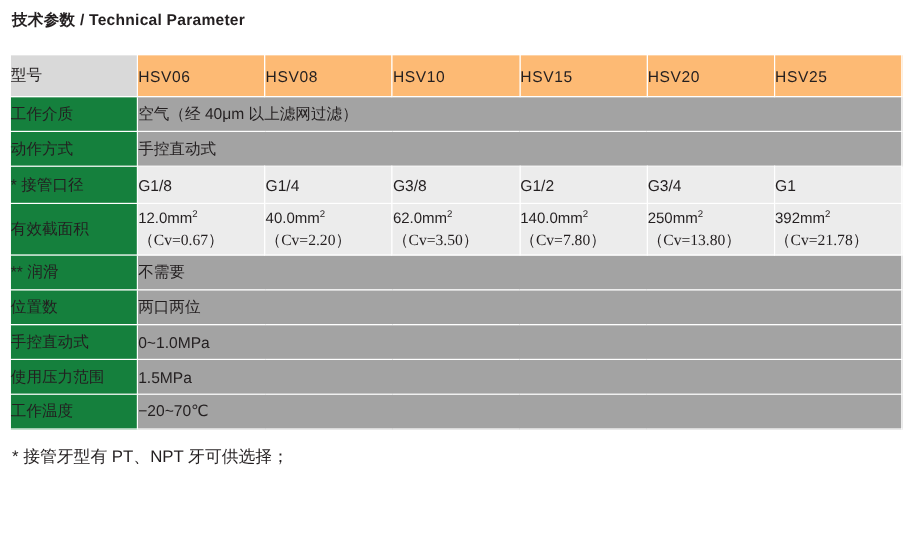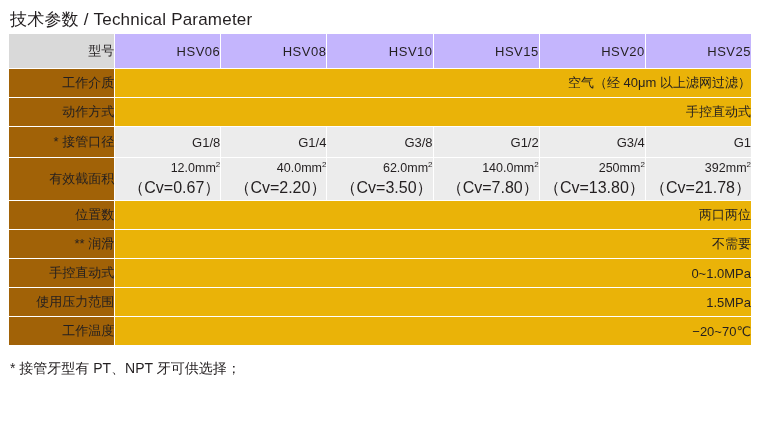--- a/index.html
+++ b/index.html
@@ -15,85 +15,85 @@
     overflow: hidden;
   }
   .page {
     position: relative;
     width: 760px;
     height: 448px;
     box-sizing: border-box;
     padding: 0 8px;
   }
   .title {
-    font-size: 17px;
-    font-weight: normal;
-    color: #231f20;
-    padding: 8px 0 2px 2px;
+    font-size: 13px;
+    font-weight: bold;
+    color: #231f20;
+    padding: 8px 0 19px 2px;
     letter-spacing: 0.2px;
   }
   table.spec {
     border-collapse: collapse;
     width: 744px;
     table-layout: fixed;
   }
   table.spec td {
     border: 1px solid #ffffff;
-    text-align: right;
+    text-align: left;
     vertical-align: middle;
     font-size: 13px;
     color: #231f20;
     padding: 0;
   }
   .lbl {
-    background: #a16207;
+    background: #15803d;
     width: 156px;
     height: 28px;
     font-size: 13px;
   }
   .hdr-lbl {
     background: #d9d9d9;
     height: 34px;
     font-size: 14px;
   }
   .hdr-cell {
-    background: #c4b5fd;
+    background: #fdba74;
     color: #ffffff;
     font-size: 14px;
     height: 34px;
     letter-spacing: 0.5px;
   }
   .val {
-    background: #eab308;
+    background: #a3a3a3;
     height: 28px;
   }
   .val-tall {
     background: #ececec;
     height: 42px;
     line-height: 1.35;
     font-size: 12px;
   }
   .val-med {
     background: #ececec;
     height: 30px;
     margin-left: 36px;
   }
   .sup {
     font-size: 8px;
     vertical-align: super;
     line-height: 0;
   }
   .cv {
     display: block;
-    font-size: 16px;
+    font-size: 13px;
+    font-family: Liberation Serif, serif;
   }
   .area-top {
     display: block;
     font-size: 12.5px;
-    margin-left: 15px;
   }
   .footnotes {
     padding: 10px 0 0 2px;
     font-size: 14px;
     color: #231f20;
     line-height: 1.75;
   }
   .fn {
     display: block;
   }
@@ -159,27 +159,27 @@
           <span class="area-top"><span>250mm</span><span class="sup">2</span></span>
           <span class="cv">（Cv=13.80）</span>
         </td>
         <td class="val-tall">
           <span class="area-top"><span>392mm</span><span class="sup">2</span></span>
           <span class="cv">（Cv=21.78）</span>
         </td>
       </tr>
 
       <tr>
+        <td class="lbl">** 润滑</td>
+        <td class="val" colspan="6">不需要</td>
+      </tr>
+
+      <tr>
         <td class="lbl">位置数</td>
         <td class="val" colspan="6">两口两位</td>
-      </tr>
-
-      <tr>
-        <td class="lbl">** 润滑</td>
-        <td class="val" colspan="6">不需要</td>
       </tr>
 
       <tr>
         <td class="lbl">手控直动式</td>
         <td class="val" colspan="6">0~1.0MPa</td>
       </tr>
 
       <tr>
         <td class="lbl">使用压力范围</td>
         <td class="val" colspan="6">1.5MPa</td>

